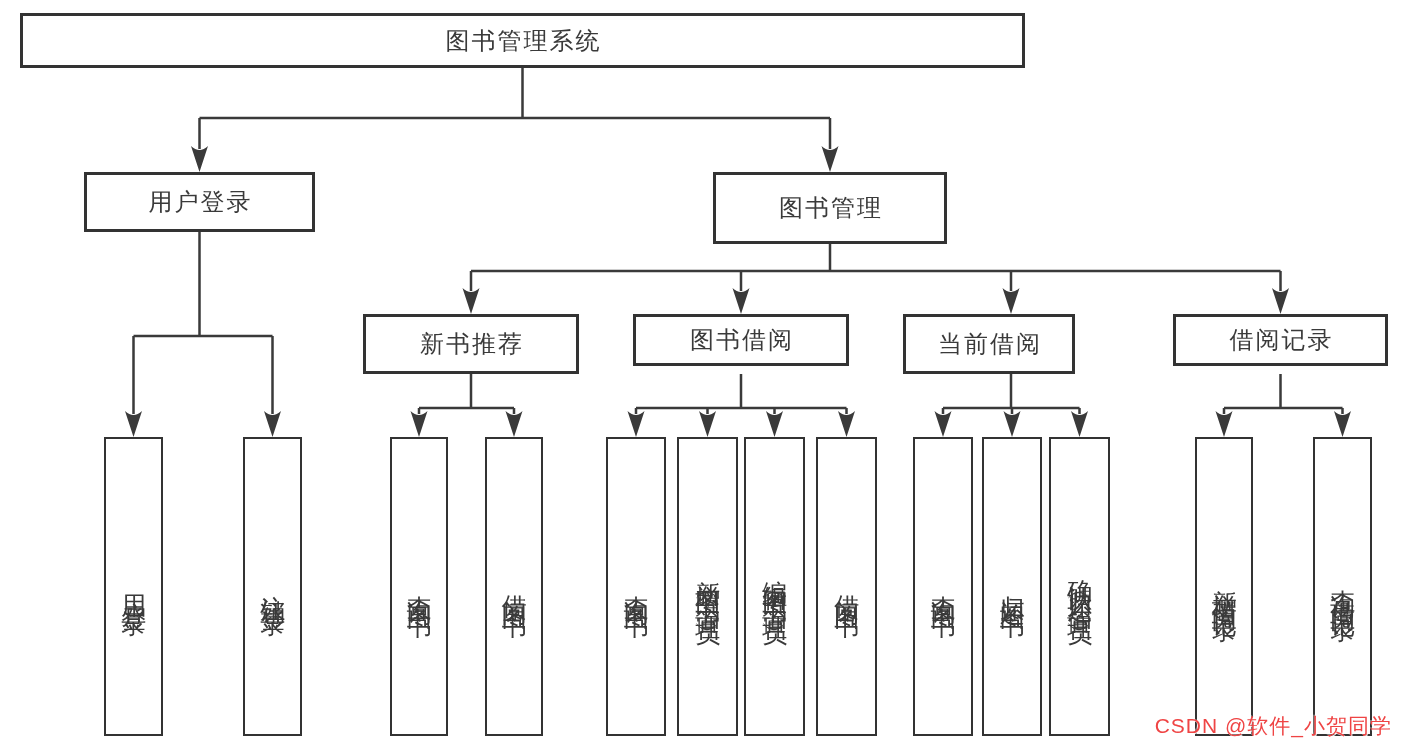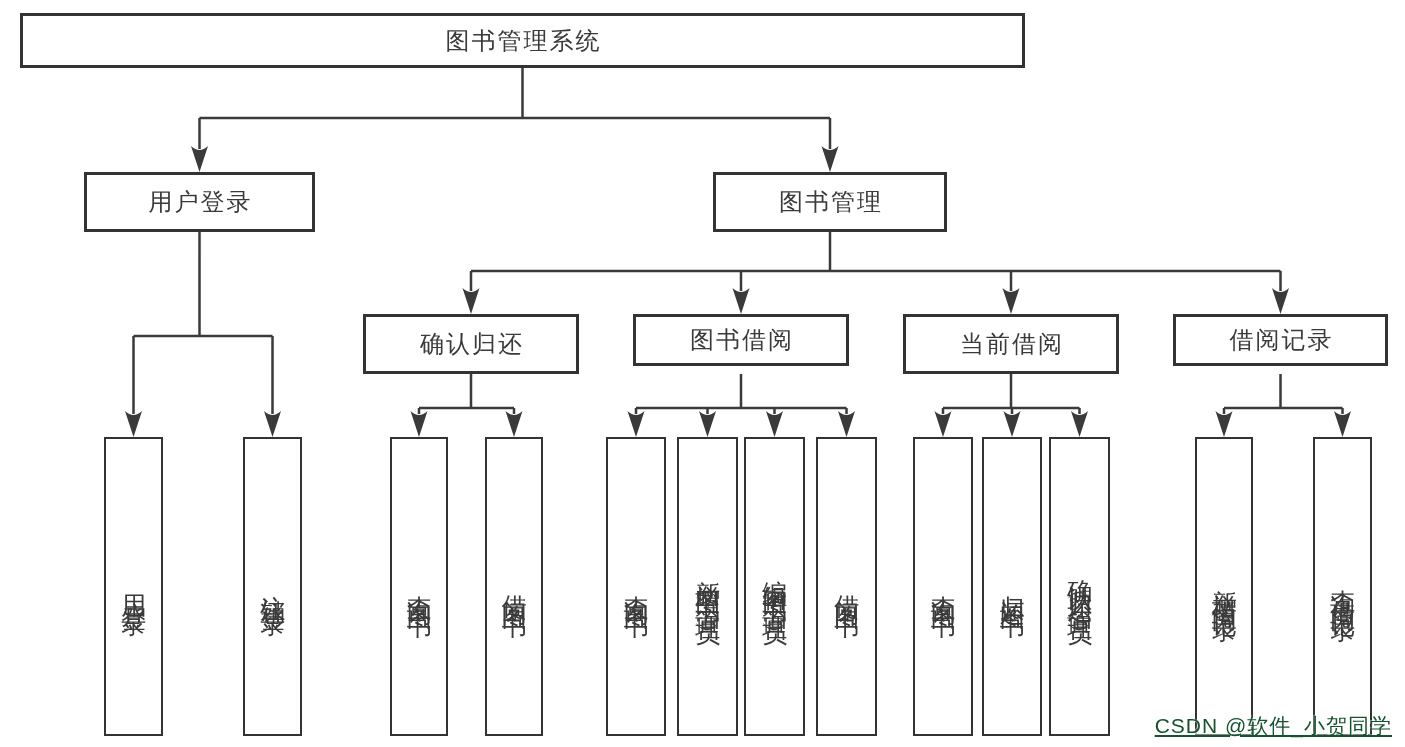--- a/index.html
+++ b/index.html
@@ -30,25 +30,24 @@
     font-size:25px;
     letter-spacing:6px;
     line-height:1.1;
     white-space:nowrap;
   }
   #watermark{
     position:absolute;
     top:712px;right:13px;
     z-index:3;
     font-size:21px;
-    color:#14532d;
+    color:#ef4444;
     letter-spacing:1px;
     text-shadow:1px 1px 0 rgba(255,255,255,0.85),-1px -1px 0 rgba(255,255,255,0.4);
     white-space:nowrap;
-    text-decoration:underline;
   }
 </style>
 </head>
 <body>
 
 <div id="canvas">
 
   <svg id="connector-svg" width="1405" height="747" viewBox="0 0 1405 747">
     <path d="M522.5 68 V118 M199.5 118 H830 M199.5 118 V149 M830 118 V149
          M199.5 232 V336 M133.5 336 H272.5 M133.5 336 V414 M272.5 336 V414
@@ -78,31 +77,31 @@
       <path d="M1342.5 437 L1334 411 Q1342.5 419 1351 411 Z" fill="#3a3a3a"></path>
     </svg>
 
   <div class="box hbox" style="left:20px;top:13px;width:1005px;height:55px">
     <span class="t">图书管理系统</span>
   </div>
 
   <div class="box hbox" style="left:84px;top:172px;width:231px;height:60px">
     <span class="t">用户登录</span>
   </div>
-  <div class="box hbox" style="left:713px;top:172px;width:234px;height:60px">
+  <div class="box hbox" style="left:713px;top:172px;width:234px;height:72px">
     <span class="t">图书管理</span>
   </div>
 
   <div class="box hbox" style="left:363px;top:314px;width:216px;height:60px">
-    <span class="t">确认归还</span>
+    <span class="t">新书推荐</span>
   </div>
   <div class="box hbox" style="left:633px;top:314px;width:216px;height:52px">
     <span class="t">图书借阅</span>
   </div>
-  <div class="box hbox" style="left:903px;top:314px;width:216px;height:60px">
+  <div class="box hbox" style="left:903px;top:314px;width:172px;height:60px">
     <span class="t">当前借阅</span>
   </div>
   <div class="box hbox" style="left:1173px;top:314px;width:215px;height:52px">
     <span class="t">借阅记录</span>
   </div>
 
   <div class="box leaf" style="left:104px;top:437px;width:59px;height:299px">
     <span class="vt">用户登录</span>
   </div>
   <div class="box leaf" style="left:243px;top:437px;width:59px;height:299px">

